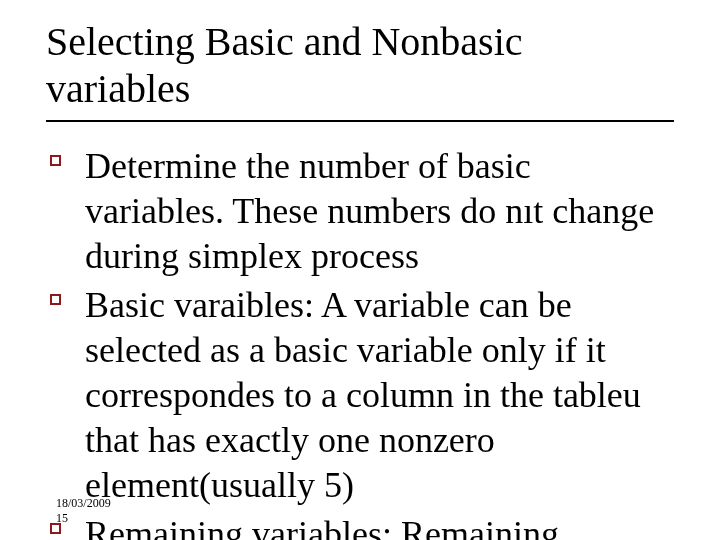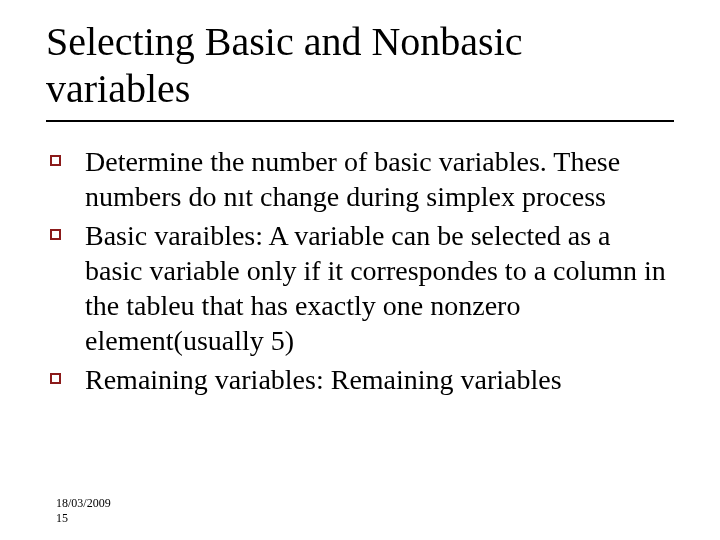--- a/index.html
+++ b/index.html
@@ -3,21 +3,21 @@
 <meta charset="utf-8">
 <style>
   * { margin: 0; padding: 0; box-sizing: border-box; }
   html, body { width: 720px; height: 540px; background: #fff; font-family: "Times New Roman", Times, serif; color: #000; }
   .slide { width: 720px; height: 540px; position: relative; padding: 18px 46px 0 46px; }
   .title-block { }
   .title { font-size: 40px; line-height: 1.18; font-weight: normal; }
   .title-rule { border: none; border-top: 2px solid #000; margin-top: 8px; }
   .body { margin-top: 22px; }
   .bullet-list { list-style: none; padding-left: 4px; }
-  .bullet-item { display: flex; align-items: flex-start; font-size: 28px; line-height: 1.25; margin-bottom: 4px; }
+  .bullet-item { display: flex; align-items: flex-start; font-size: 36px; line-height: 1.25; margin-bottom: 4px; }
   .bullet-marker { width: 11px; height: 11px; border: 2px solid #8b1a1a; margin-top: 11px; margin-right: 24px; flex: 0 0 auto; }
   .bullet-text { flex: 1 1 auto; }
   .footer { position: absolute; left: 16px; right: 0; bottom: 14px; width: 100%; padding: 0 48px 0 40px; display: flex; justify-content: space-between; align-items: flex-start; font-size: 12px; flex-direction: column; }
   .footer-left { }
   .footer-center { position: absolute; left: 50%; transform: translateX(-50%); }
   .footer-right { }
 </style>
 </head>
 <body>
 

